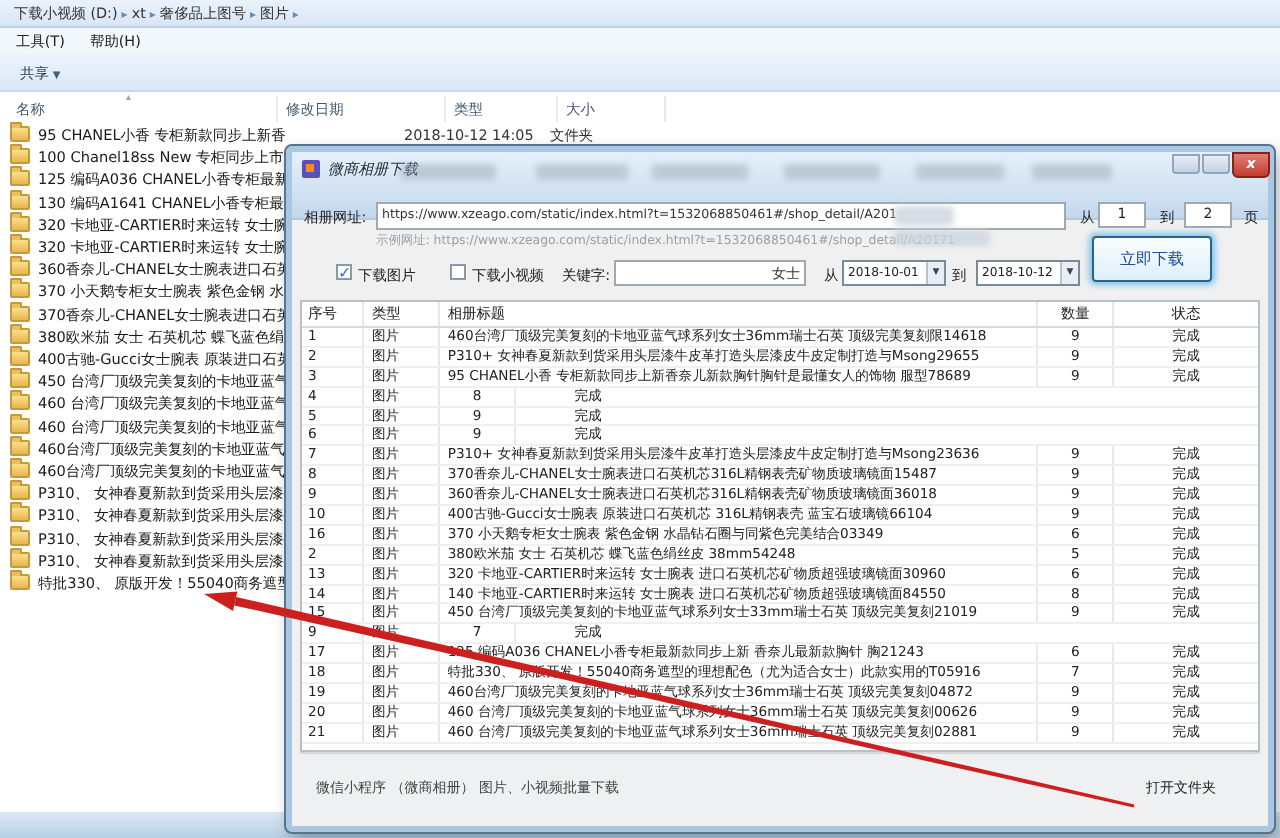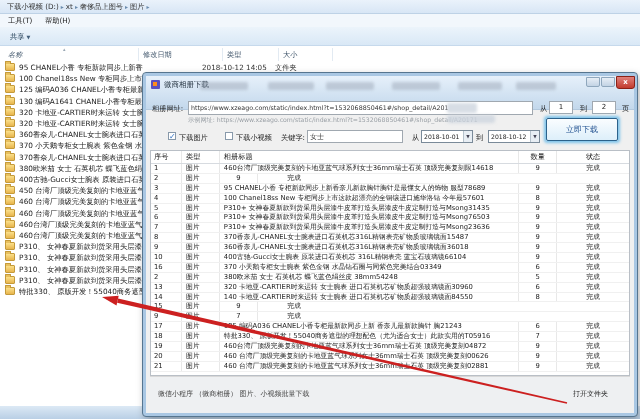--- a/index.html
+++ b/index.html
@@ -35,36 +35,36 @@
   .bottomstrip{position:absolute;left:0;top:406px;width:640px;height:13px;z-index:1;
     background:linear-gradient(#dce9f5,#b9cfe5);}
   
   .smudge{position:absolute;background:rgba(150,162,178,.45);filter:blur(1.6px);border-radius:2px;}
   .smudge.light{background:rgba(205,212,222,.8);}
   
   .dialog{position:absolute;left:143px;top:73px;width:494px;height:343px;z-index:10;
     border:3px solid #a9c7e3;outline:1px solid #56758f;border-radius:3px;
     background:#f0f0f0;box-shadow:2px 3px 8px rgba(0,0,0,.35);}
   .dlg-titlebar{position:absolute;left:0;top:0;width:488px;height:34px;
-    background:linear-gradient(#e6f0fa,#c3d8ec);border-bottom:1px solid #b3c9de;}
+    background:linear-gradient(#e6f0fa,#c3d8ec);border-bottom:1px solid #b3c9de;font-style:italic;}
   .dlg-icon{position:absolute;left:5px;top:4px;width:9px;height:9px;background:#5a4fc0;border-radius:1px;}
   .dlg-icon::after{content:"";position:absolute;left:2px;top:2px;width:4px;height:4px;background:#ff8c1a;}
   .dlg-title{position:absolute;left:18px;top:4px;font-size:7.5px;color:#1b2a38;}
   .winpill{position:absolute;top:1px;width:14px;height:10px;border:1px solid #8fa7bd;border-radius:0 0 2px 2px;
     background:linear-gradient(#e7eef6,#c3d3e4);}
   .winclose{position:absolute;left:470px;top:0px;width:19px;height:13px;border:1px solid #8b2015;border-radius:0 0 3px 3px;
     background:linear-gradient(#e0807a,#c23b2e);color:#fff;font-size:7px;font-weight:bold;
     text-align:center;line-height:11px;}
   .dlg-label{position:absolute;font-size:7.2px;color:#222;white-space:nowrap;}
   .dlg-input{position:absolute;background:#fff;border:1px solid #a0a8b0;font-size:6.3px;color:#333;
     white-space:nowrap;overflow:hidden;line-height:12px;padding:0 2px;}
   .dlg-example{position:absolute;font-size:6.2px;color:#9aa0a6;white-space:nowrap;overflow:hidden;width:320px;}
   .spinbox{position:absolute;width:24px;height:13px;background:#fff;border:1px solid #a0a8b0;
     font-size:7px;color:#222;text-align:center;line-height:11px;}
-  .dl-btn{position:absolute;left:400px;top:42px;width:72px;height:23px;background:linear-gradient(#fafdff,#ddeffa);
+  .dl-btn{position:absolute;left:400px;top:42px;width:60px;height:23px;background:linear-gradient(#fafdff,#ddeffa);
     border:1px solid #2c628b;box-shadow:0 0 3px 1.5px #7ec3ea;border-radius:2px;
     font-size:8px;color:#1f4f8f;text-align:center;line-height:21px;}
   .cbox{position:absolute;width:8px;height:8px;background:#fff;border:1px solid #8899aa;
     font-size:8px;line-height:7px;color:#2d6fc2;text-align:center;}
   .datefield{position:absolute;width:52px;height:13px;background:#fff;border:1px solid #7a8a99;
     font-size:6.1px;color:#222;line-height:11px;padding-left:2px;white-space:nowrap;}
   .datefield .dd{float:right;width:9px;height:11px;border-left:1px solid #b6c2cc;
     font-size:4.5px;color:#445;text-align:center;line-height:11px;background:#e8eef4;}
   
   .atable{position:absolute;left:4px;top:74px;width:480px;height:226px;background:#fff;
@@ -105,21 +105,21 @@
     <span class="menuitem" style="left:45px;">帮助(H)</span>
   </div>
 
   <div class="toolbar">
     <span class="toolbtn" style="left:10px;"><span>共享</span><span class="tb-caret">▼</span></span>
     <span class="toolbtn" style="left:65px;margin-top:20px;">新建文件夹</span>
   </div>
 
   <div class="colheadrow">
     <span class="sorttri">▴</span>
-    <span class="colhead" style="left:8px;font-style:italic;">名称</span>
+    <span class="colhead" style="left:8px;">名称</span>
     <span class="colhead" style="left:143px;">修改日期</span>
     <span class="colhead" style="left:227px;">类型</span>
     <span class="colhead" style="left:283px;">大小</span>
     <span class="coltick" style="left:138px;"></span>
     <span class="coltick" style="left:222px;"></span>
     <span class="coltick" style="left:278px;"></span>
     <span class="coltick" style="left:332px;"></span>
   </div>
 
   <div class="filelist">
@@ -175,21 +175,21 @@
     <div class="dlg-example" style="left:42px;top:40px;">示例网址: https://www.xzeago.com/static/index.html?t=1532068850461#/shop_detail/A20171</div>
     <span class="smudge light" style="left:301px;top:39px;width:48px;height:8px;"></span>
 
     <div class="dl-btn">立即下载</div>
 
     <span class="cbox" style="left:22px;top:56px;"><span>✓</span></span>
     <span class="dlg-label" style="left:33px;top:57px;">下载图片</span>
     <span class="cbox" style="left:79px;top:56px;"></span>
     <span class="dlg-label" style="left:90px;top:57px;">下载小视频</span>
     <span class="dlg-label" style="left:135px;top:57px;">关键字:</span>
-    <div class="dlg-input" style="left:161px;top:54px;width:96px;height:13px;text-align:left;font-size:7px;">女士</div>
+    <div class="dlg-input" style="left:161px;top:54px;width:96px;height:13px;text-align:right;font-size:7px;">女士</div>
     <span class="dlg-label" style="left:266px;top:57px;">从</span>
     <div class="datefield" style="left:275px;top:54px;"><span class="dd">▼</span><span>2018-10-01</span></div>
     <span class="dlg-label" style="left:330px;top:57px;">到</span>
     <div class="datefield" style="left:342px;top:54px;"><span class="dd">▼</span><span>2018-10-12</span></div>
 
     <div class="atable">
       <div class="thead">
         <div class="tcell c-idx">序号</div>
         <div class="tcell c-type">类型</div>
         <div class="tcell c-title">相册标题</div>
@@ -200,48 +200,46 @@
           <div class="trow">
             <div class="tcell c-idx">1</div>
             <div class="tcell c-type">图片</div>
             <div class="tcell c-title">460台湾厂顶级完美复刻的卡地亚蓝气球系列女士36mm瑞士石英 顶级完美复刻限14618</div>
             <div class="tcell c-qty">9</div>
             <div class="tcell c-status">完成</div>
           </div>
           <div class="trow">
             <div class="tcell c-idx">2</div>
             <div class="tcell c-type">图片</div>
+            <div class="tcell c-title">P310+ 女神春夏新款到货采用头层漆牛皮革打造头层漆皮牛皮定制打造与Msong29655</div>
             <div class="tcell c-qty">9</div>
             <div class="tcell c-status">完成</div>
           </div>
           <div class="trow">
             <div class="tcell c-idx">3</div>
             <div class="tcell c-type">图片</div>
             <div class="tcell c-title">95 CHANEL小香 专柜新款同步上新香奈儿新款胸针胸针是最懂女人的饰物 服型78689</div>
             <div class="tcell c-qty">9</div>
             <div class="tcell c-status">完成</div>
           </div>
           <div class="trow">
             <div class="tcell c-idx">4</div>
             <div class="tcell c-type">图片</div>
-            <div class="tcell c-title">100 Chanel18ss New 专柜同步上市这款超漂亮的全铜镶进口施华洛钻 今年最57601</div>
             <div class="tcell c-qty">8</div>
             <div class="tcell c-status">完成</div>
           </div>
           <div class="trow">
             <div class="tcell c-idx">5</div>
             <div class="tcell c-type">图片</div>
-            <div class="tcell c-title">P310+ 女神春夏新款到货采用头层漆牛皮革打造头层漆皮牛皮定制打造与Msong31435</div>
             <div class="tcell c-qty">9</div>
             <div class="tcell c-status">完成</div>
           </div>
           <div class="trow">
             <div class="tcell c-idx">6</div>
             <div class="tcell c-type">图片</div>
-            <div class="tcell c-title">P310+ 女神春夏新款到货采用头层漆牛皮革打造头层漆皮牛皮定制打造与Msong76503</div>
             <div class="tcell c-qty">9</div>
             <div class="tcell c-status">完成</div>
           </div>
           <div class="trow">
             <div class="tcell c-idx">7</div>
             <div class="tcell c-type">图片</div>
             <div class="tcell c-title">P310+ 女神春夏新款到货采用头层漆牛皮革打造头层漆皮牛皮定制打造与Msong23636</div>
             <div class="tcell c-qty">9</div>
             <div class="tcell c-status">完成</div>
           </div>
@@ -290,20 +288,21 @@
           <div class="trow">
             <div class="tcell c-idx">14</div>
             <div class="tcell c-type">图片</div>
             <div class="tcell c-title">140 卡地亚-CARTIER时来运转 女士腕表 进口石英机芯矿物质超强玻璃镜面84550</div>
             <div class="tcell c-qty">8</div>
             <div class="tcell c-status">完成</div>
           </div>
           <div class="trow">
             <div class="tcell c-idx">15</div>
             <div class="tcell c-type">图片</div>
+            <div class="tcell c-title">450 台湾厂顶级完美复刻的卡地亚蓝气球系列女士33mm瑞士石英 顶级完美复刻21019</div>
             <div class="tcell c-qty">9</div>
             <div class="tcell c-status">完成</div>
           </div>
           <div class="trow">
             <div class="tcell c-idx">9</div>
             <div class="tcell c-type">图片</div>
             <div class="tcell c-qty">7</div>
             <div class="tcell c-status">完成</div>
           </div>
           <div class="trow">

